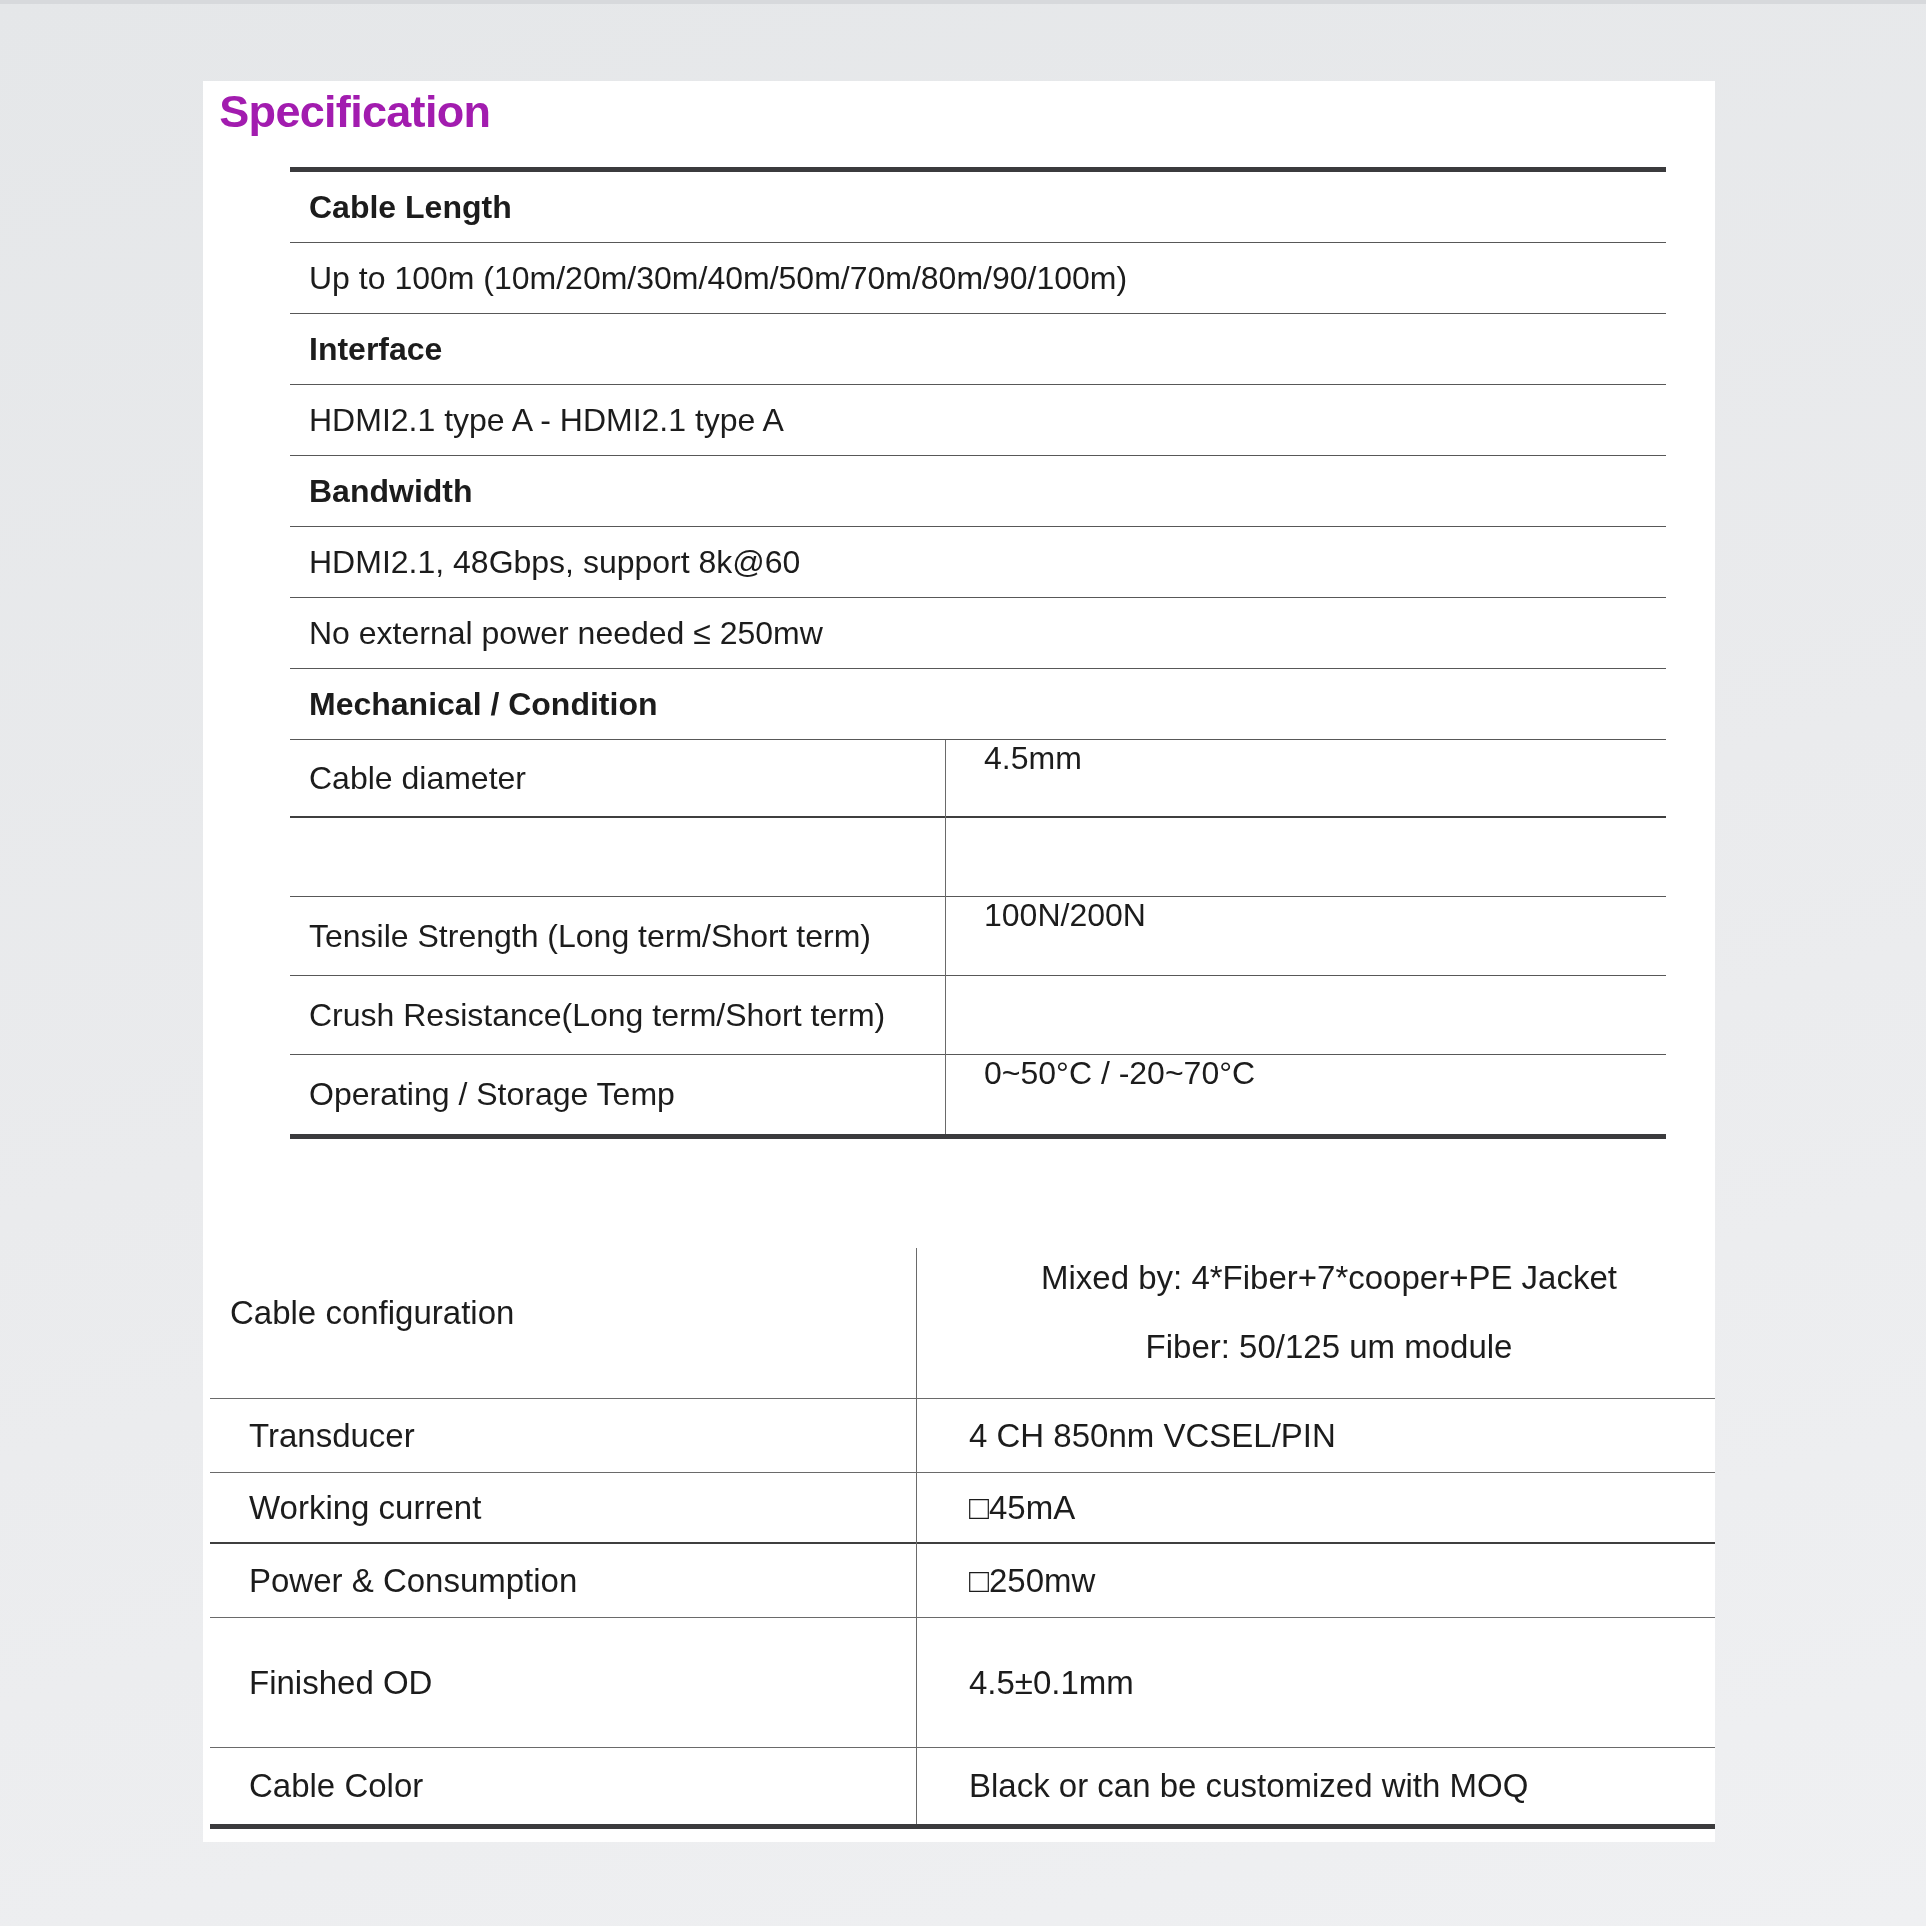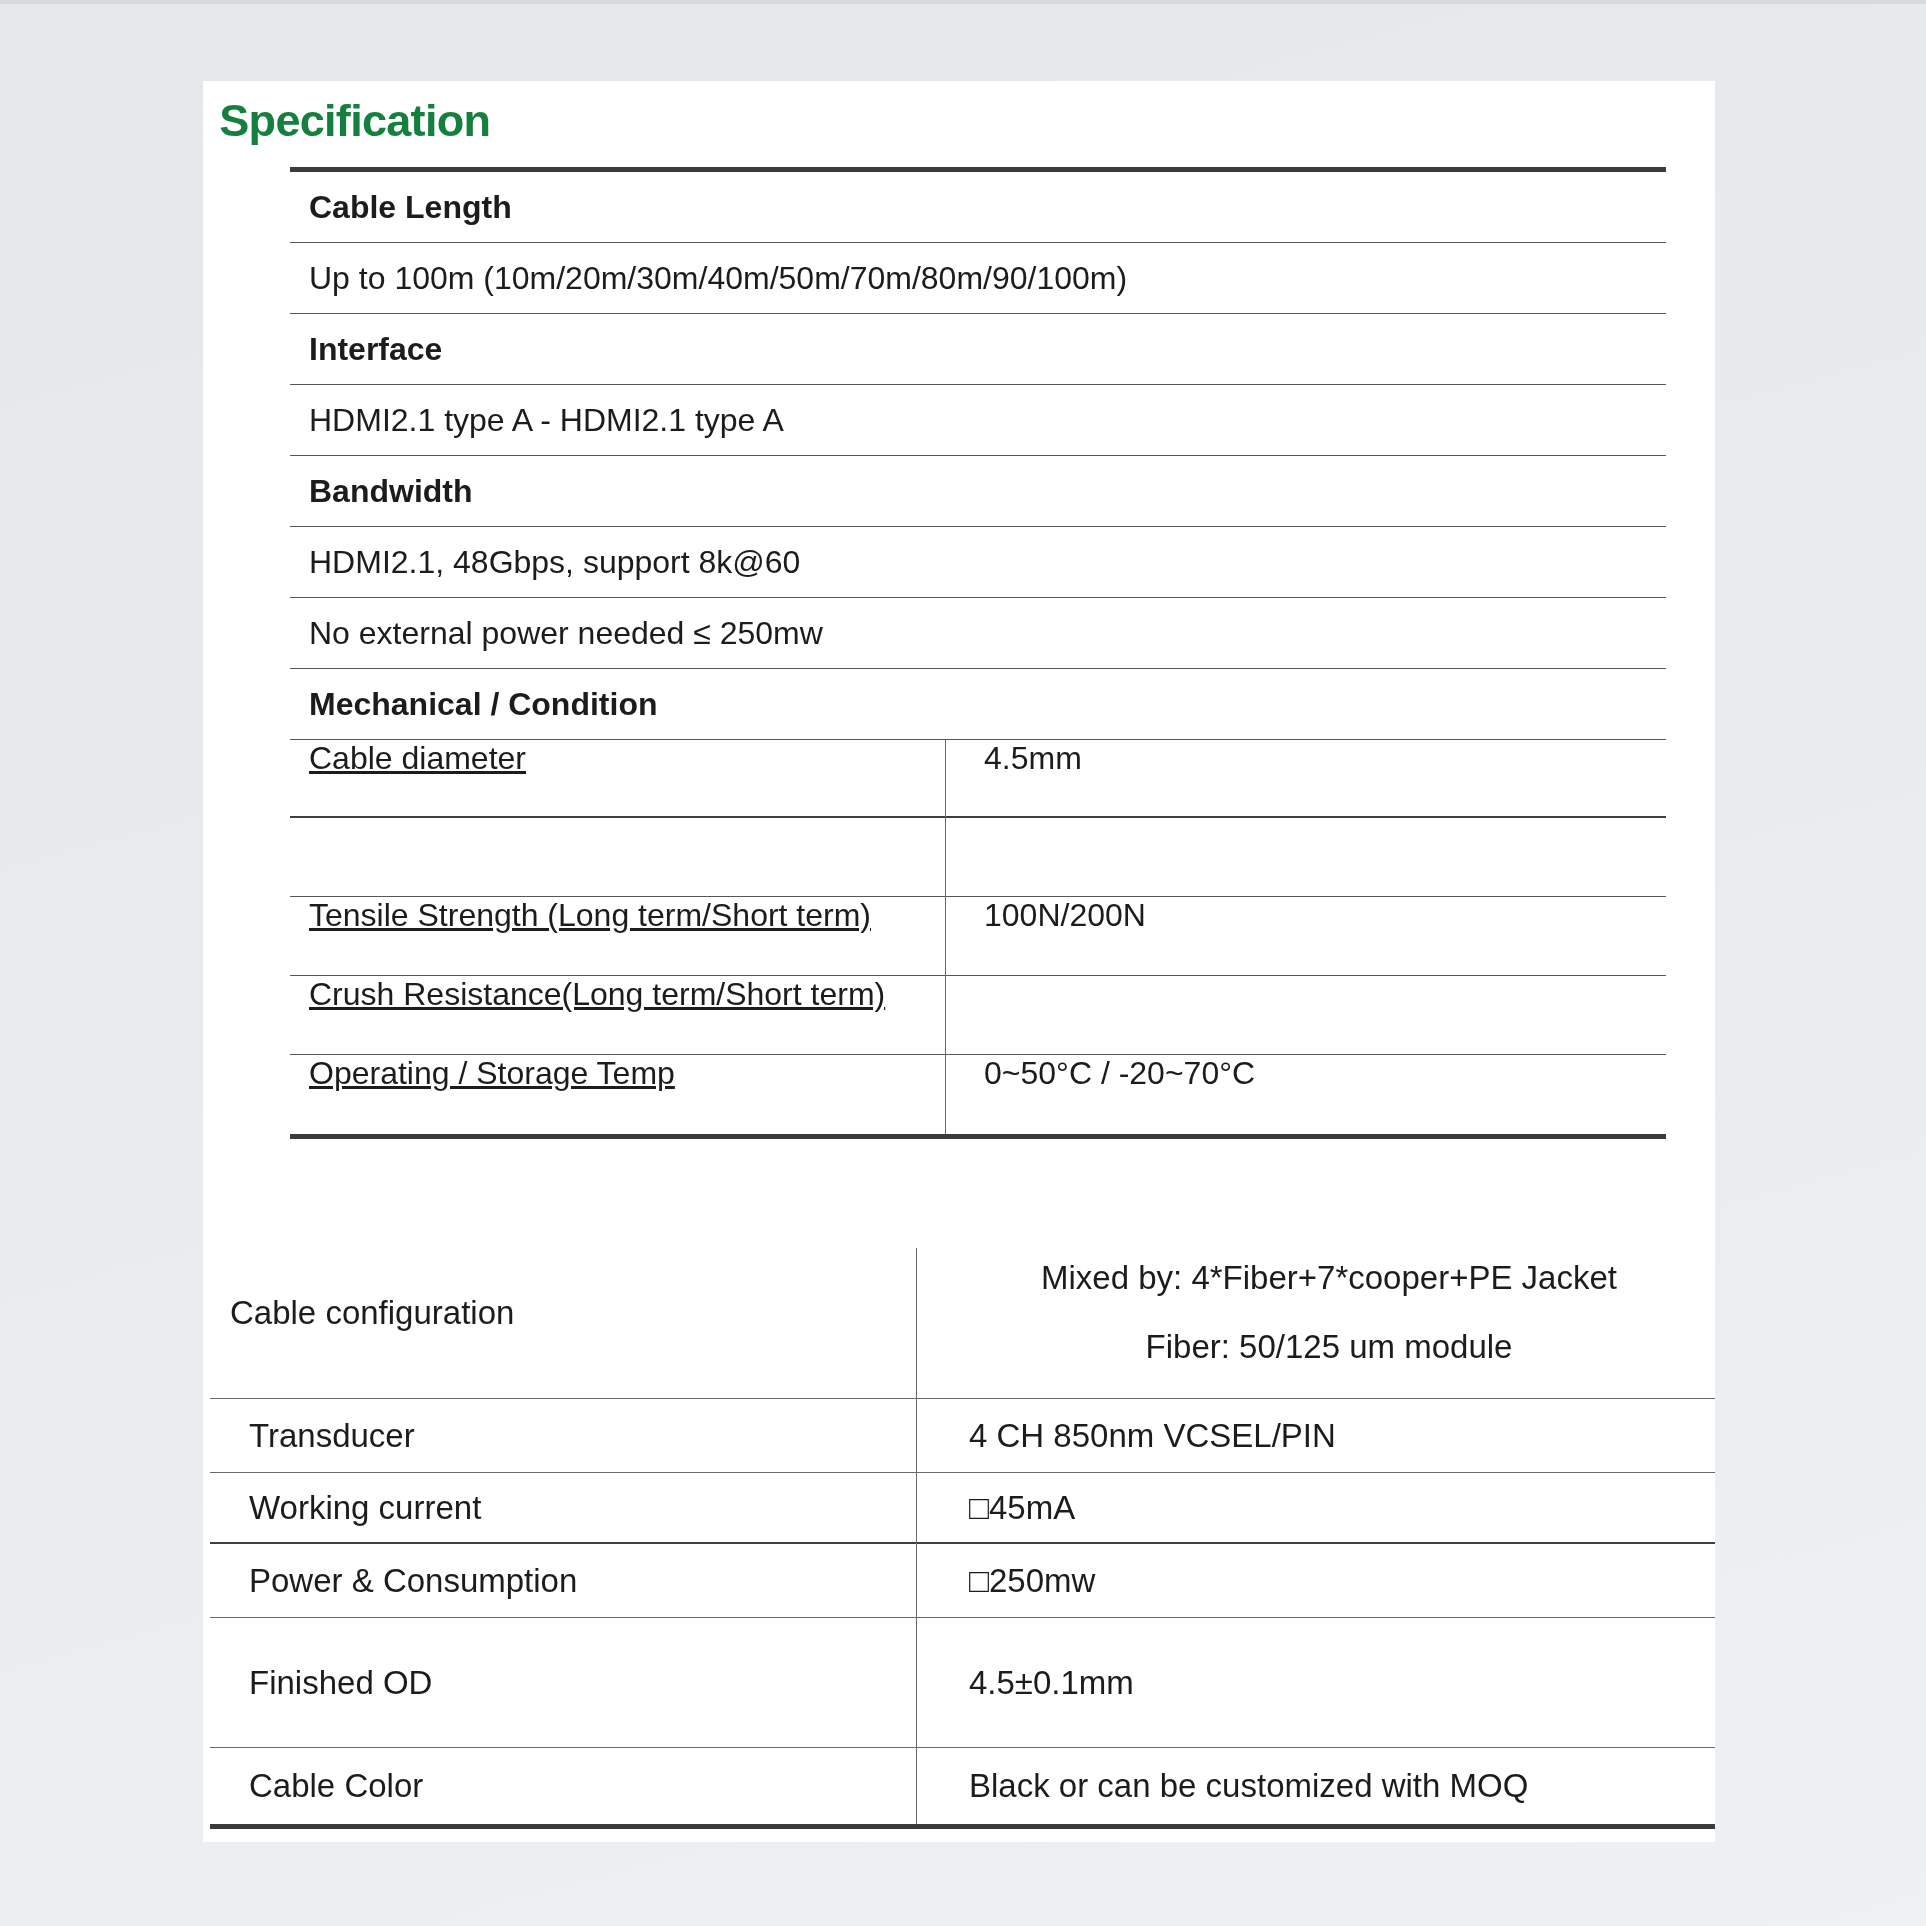--- a/index.html
+++ b/index.html
@@ -19,24 +19,24 @@
     background: #d7d9dc;
   }
   .panel {
     position: absolute;
     left: 203px; top: 81px;
     width: 1512px; height: 1761px;
     background: #ffffff;
   }
   .title {
     position: absolute;
-    left: 16.3px; top: 14px;
+    left: 16.3px; top: 5px;
     font-size: 45px;
     font-weight: 700;
-    color: #15803d;
+    color: #a21caf;
     letter-spacing: -0.7px;
   }
 
   
   .upper-table {
     position: absolute;
     left: 87px; top: 86px;
     width: 1376px;
     border-top: 5.7px solid #3b3b3d;
     border-bottom: 5.7px solid #3b3b3d;
@@ -60,23 +60,22 @@
   }
   .kv-row {
     display: flex;
     height: 79px;
     border-bottom: 1.4px solid #585858;
   }
   .kv-row.thick-sep { border-bottom: 2.8px solid #3f3f3f; height: 78px; }
   .kv-row:last-child { border-bottom: none; }
   .kv-label {
     width: 655px;
-    display: flex; align-items: flex-start;
+    display: flex; align-items: center;
     padding-left: 19px;
-    text-decoration: underline;
   }
   .kv-value {
     flex: 1;
     display: flex; 
     padding-left: 39px;
   }
 
   
   .lower-table {
     position: absolute;

